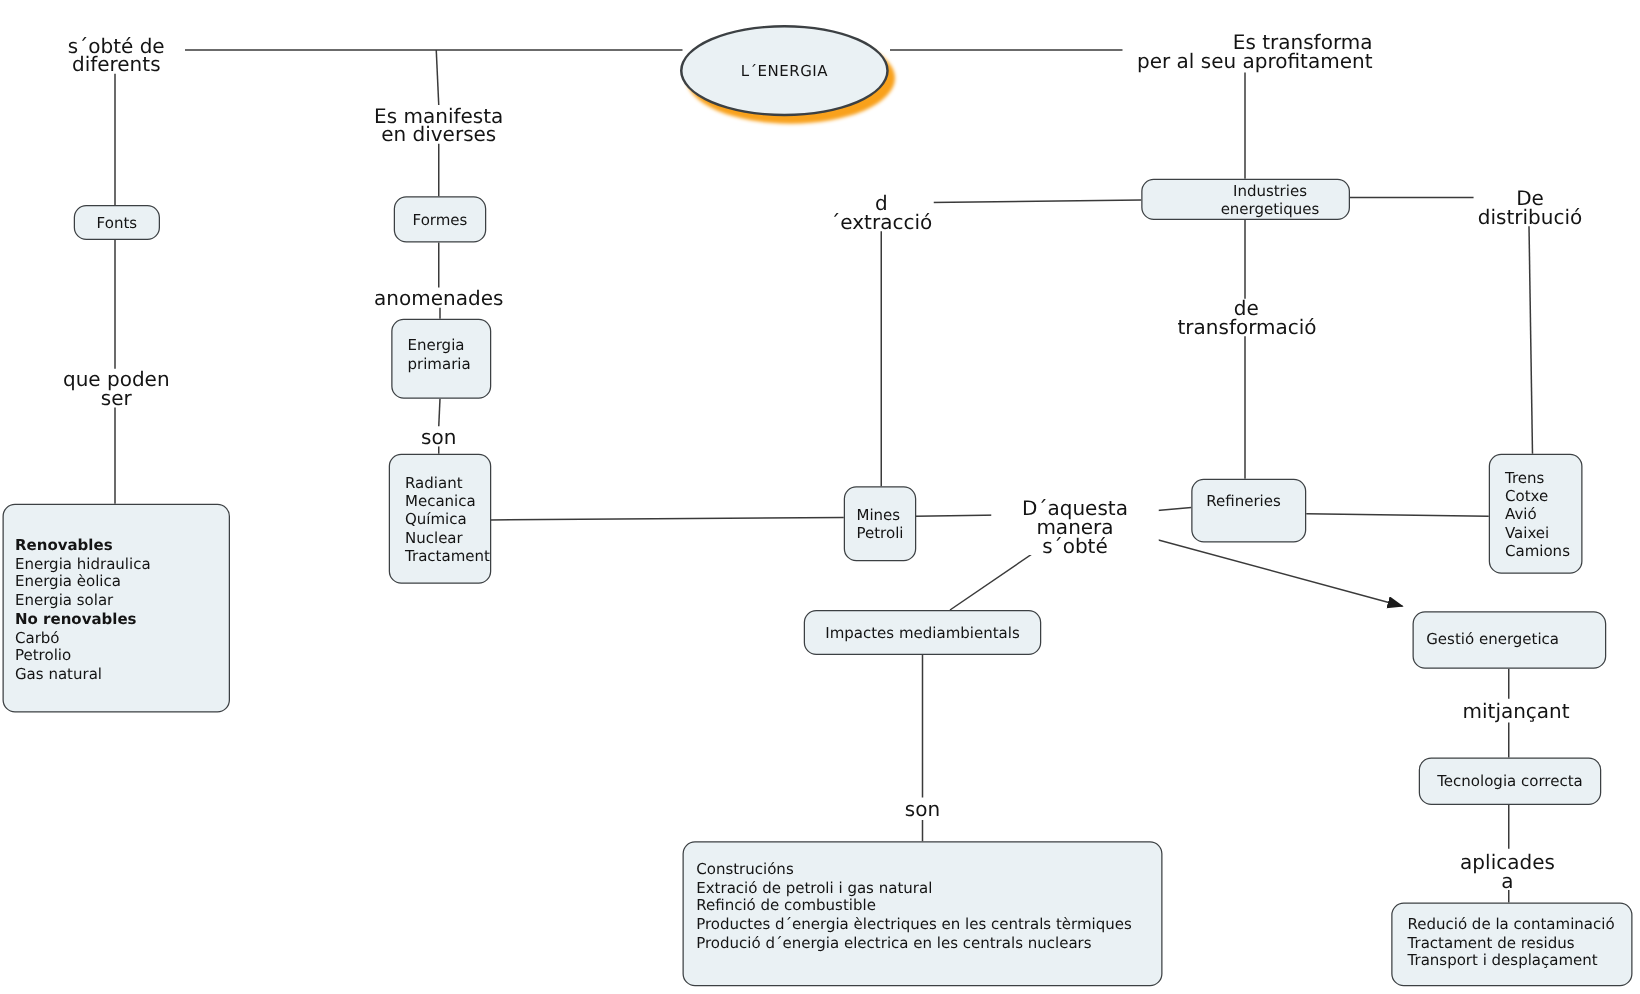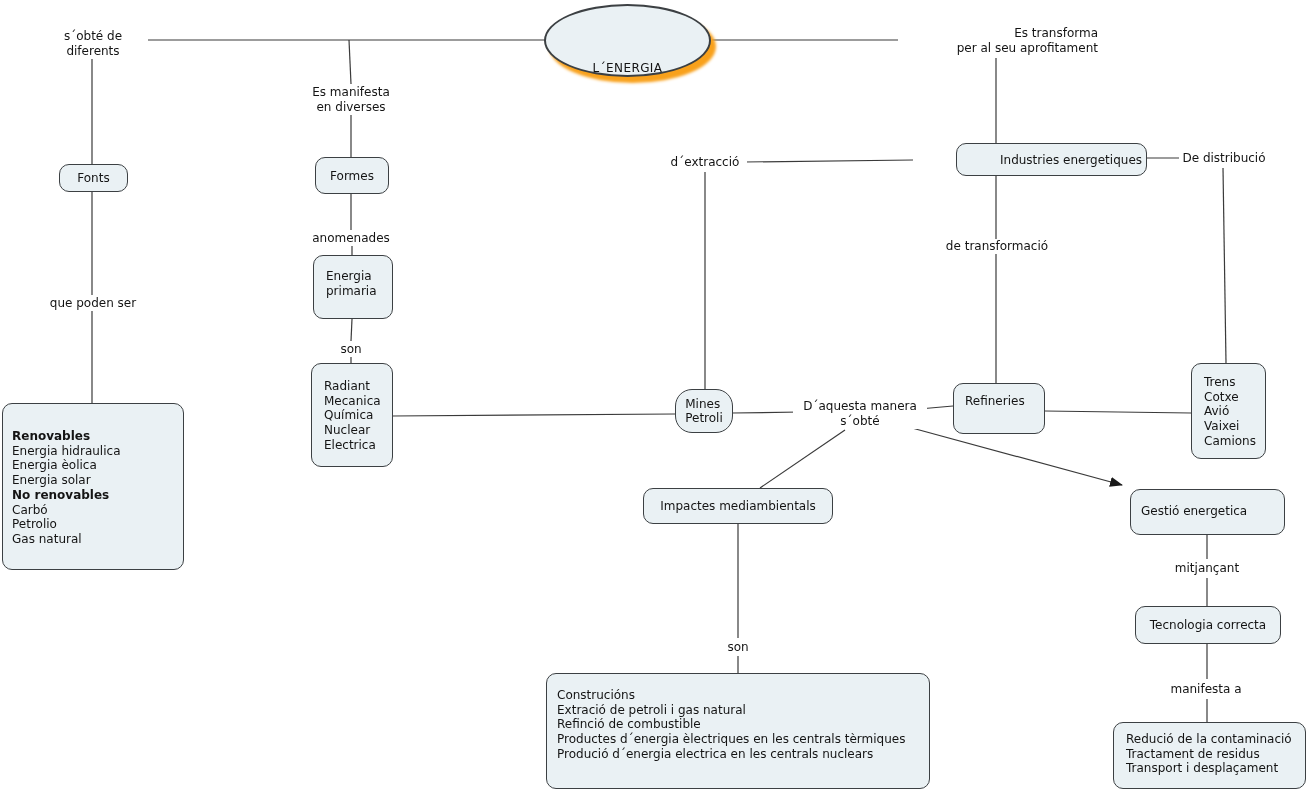--- a/index.html
+++ b/index.html
@@ -21,21 +21,21 @@
     border-radius:50%; border-width:2px;
     box-shadow:5px 6px 3px #f9a11b;
     display:flex; align-items:center; justify-content:center;
     letter-spacing:0.4px;
   }
   .list { padding-left:10px; }
   .ln { line-height:14.7px; white-space:nowrap; }
   .bold { font-weight:bold; }
   .elabel {
     position:absolute; background:#ffffff; text-align:center;
-    white-space:pre-line; font-size:12px; line-height:15px; color:#141414;
+    white-space:pre-line; font-size:16px; line-height:15px; color:#141414;
   }
 </style>
 </head>
 <body>
 
 <div class="canvas">
 
   <svg class="links" width="1312" height="795" viewBox="0 0 1312 795">
     <defs>
       <marker id="arrowhead" markerWidth="16" markerHeight="12" refX="12" refY="5" orient="auto" markerUnits="userSpaceOnUse">
@@ -84,23 +84,23 @@
   <div class="elabel" style="left:38px;top:296px;width:110px;">que poden ser</div>
   <div class="elabel" style="left:298px;top:231px;width:106px;">anomenades</div>
   <div class="elabel" style="left:331px;top:342px;width:40px;">son</div>
   <div class="elabel" style="left:663px;top:155px;width:84px;">d´extracció</div>
   <div class="elabel" style="left:942px;top:239px;width:110px;">de transformació</div>
   <div class="elabel" style="left:1179px;top:151px;width:90px;">De distribució</div>
   <div class="elabel" style="left:793px;top:399px;width:134px;">D´aquesta manera
 s´obté</div>
   <div class="elabel" style="left:718px;top:640px;width:40px;">son</div>
   <div class="elabel" style="left:1170px;top:561px;width:74px;">mitjançant</div>
-  <div class="elabel" style="left:1168px;top:682px;width:76px;">manifesta a</div>
+  <div class="elabel" style="left:1168px;top:682px;width:76px;">aplicades a</div>
 
-  <div class="node ellipse" style="left:544px;top:4px;width:167px;height:73px;align-items:flex-end;">
+  <div class="node ellipse" style="left:544px;top:20px;width:167px;height:73px;">
     <span class="inner">L´ENERGIA</span>
   </div>
 
   <div class="node center cmid" style="left:59px;top:164px;width:69px;height:28px;">
     <span class="inner">Fonts</span>
   </div>
 
   <div class="node center cmid" style="left:315px;top:157px;width:74px;height:37px;">
     <span class="inner">Formes</span>
   </div>
@@ -108,39 +108,39 @@
   <div class="node" style="left:313px;top:255px;width:80px;height:64px;padding:13px 0 0 12px;">
     <span class="inner ln" style="white-space:pre-line;">Energia
 primaria</span>
   </div>
 
   <div class="node list" style="left:311px;top:363px;width:82px;height:104px;padding:15px 12px 0 12px;">
     <div class="ln">Radiant</div>
     <div class="ln">Mecanica</div>
     <div class="ln">Química</div>
     <div class="ln">Nuclear</div>
-    <div class="ln">Electrica</div>
+    <div class="ln">Tractament</div>
   </div>
 
   <div class="node list" style="left:2px;top:403px;width:182px;height:167px;padding:25px 0 0 9px;">
     <div class="ln bold">Renovables</div>
     <div class="ln">Energia hidraulica</div>
     <div class="ln">Energia èolica</div>
     <div class="ln">Energia solar</div>
     <div class="ln bold">No renovables</div>
     <div class="ln">Carbó</div>
     <div class="ln">Petrolio</div>
     <div class="ln">Gas natural</div>
   </div>
 
-  <div class="node center cmid" style="left:956px;top:143px;width:191px;height:33px;padding-left:39px;">
+  <div class="node center cmid" style="left:913px;top:143px;width:167px;height:33px;padding-left:39px;">
     <span class="inner">Industries energetiques</span>
   </div>
 
-  <div class="node center" style="left:675px;top:389px;width:58px;height:44px;border-radius:17px;">
+  <div class="node center" style="left:675px;top:389px;width:58px;height:60px;">
     <span class="inner">Mines
 Petroli</span>
   </div>
 
   <div class="node" style="left:953px;top:383px;width:92px;height:51px;padding:10px 0 0 11px;">
     <span class="inner">Refineries</span>
   </div>
 
   <div class="node list" style="left:1191px;top:363px;width:75px;height:96px;padding:11px 0 0 12px;">
     <div class="ln">Trens</div>

